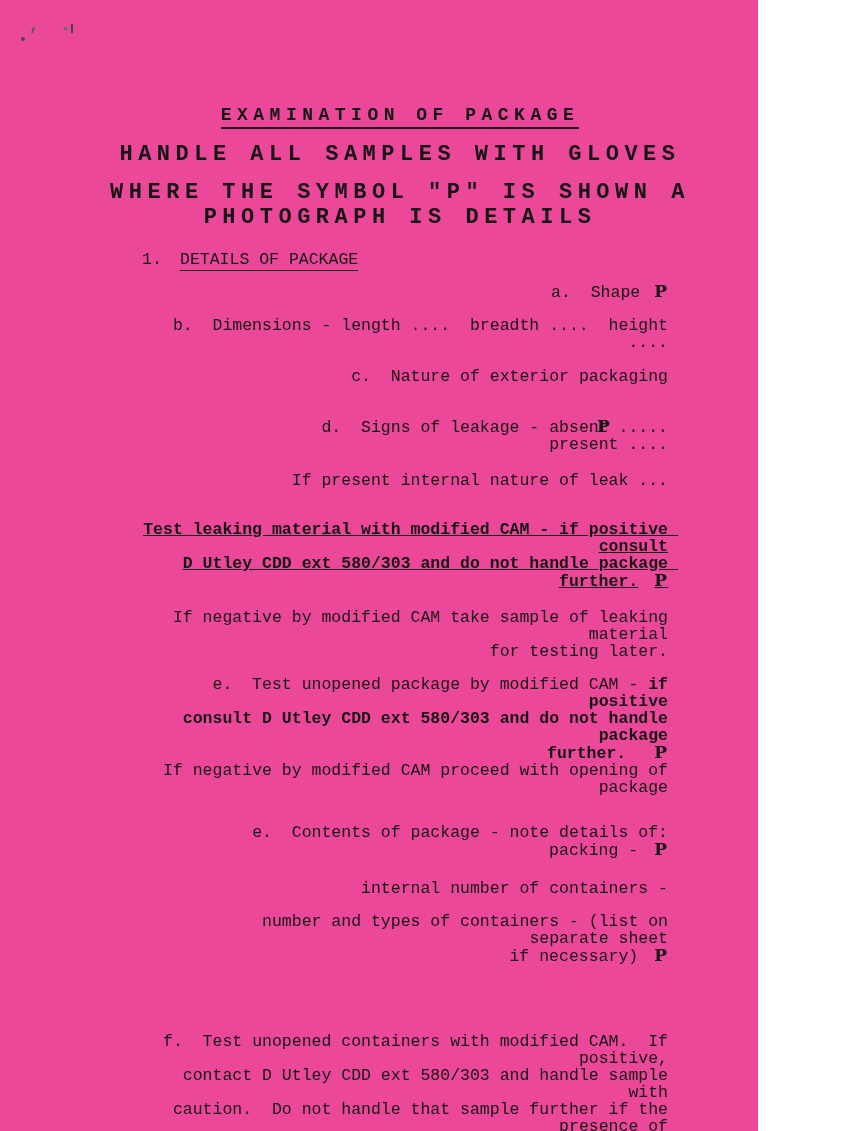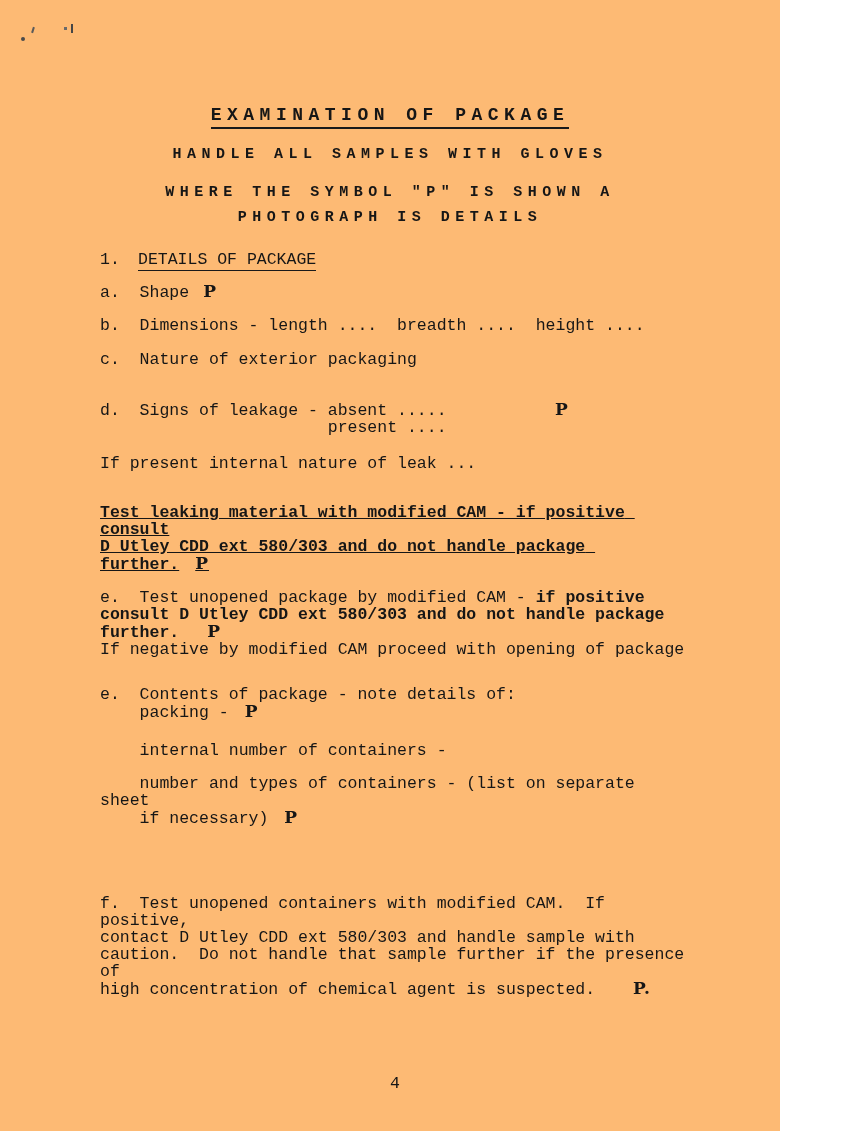--- a/index.html
+++ b/index.html
@@ -2,46 +2,47 @@
 <html><head>
 <meta charset="utf-8">
 <style>
   html, body {
     margin: 0;
     padding: 0;
     background: #ffffff;
   }
   .page {
     position: relative;
-    width: 780px;
+    width: 716px;
     height: 1131px;
-    background: #fdba74;
+    background: #ec4899;
     overflow: hidden;
     font-family: "Liberation Mono", "DejaVu Sans Mono", monospace;
     color: #161616;
+    padding-left: 42px;
   }
 
   
   .doc-header {
     padding-top: 104px;
     text-align: center;
   }
   .doc-title-line { line-height: 22px; }
   .doc-title {
     display: inline-block;
     font-size: 18px;
     font-weight: 700;
     letter-spacing: 5.5px;
     border-bottom: 2.5px solid #1a1a1a;
     padding-bottom: 1px;
     white-space: pre;
   }
   .doc-subtitle {
     margin-top: 13px;
-    font-size: 15px;
+    font-size: 22px;
     font-weight: 700;
     letter-spacing: 5.5px;
     line-height: 25px;
     white-space: pre;
   }
 
   
   .doc-body {
     margin: 0 90px 0 100px;
     font-size: 16.5px;
@@ -52,20 +53,21 @@
     white-space: pre;
   }
   .sec-num { display: inline-block; width: 38px; }
   .sec-title {
     border-bottom: 1.5px solid #1a1a1a;
     padding-bottom: 1px;
   }
   .para {
     margin: 0;
     white-space: pre-wrap;
+    text-align: right;
   }
   .bold { font-weight: 700; }
 
   .p-mark {
     font-family: "DejaVu Serif", serif;
     font-weight: 700;
     font-size: 17px;
     letter-spacing: 1px;
   }
 
@@ -149,20 +151,22 @@
     <p class="para p-c"><span>c.  Nature of exterior packaging</span></p>
 
     <p class="para p-d"><span>d.  Signs of leakage - absent .....
                        present ....</span><span class="p-mark">P</span></p>
 
     <p class="para p-leak"><span>If present internal nature of leak ...</span></p>
 
     <p class="para p-cam1 bold"><span>Test leaking material with modified CAM - if positive consult
 D Utley CDD ext 580/303 and do not handle package further.</span><span class="p-mark ml-cam1">P</span></p>
 
+    <p class="para p-neg1"><span>If negative by modified CAM take sample of leaking material
+for testing later.</span></p>
 
     <p class="para p-e1"><span>e.  Test unopened package by modified CAM - </span><span class="bold">if positive
 consult D Utley CDD ext 580/303 and do not handle package
 further.</span><span class="p-mark ml-e1">P</span></p>
 
     <p class="para p-neg2"><span>If negative by modified CAM proceed with opening of package</span></p>
 
     <p class="para p-e2"><span>e.  Contents of package - note details of:
     packing -</span><span class="p-mark ml-e2">P</span></p>
 

